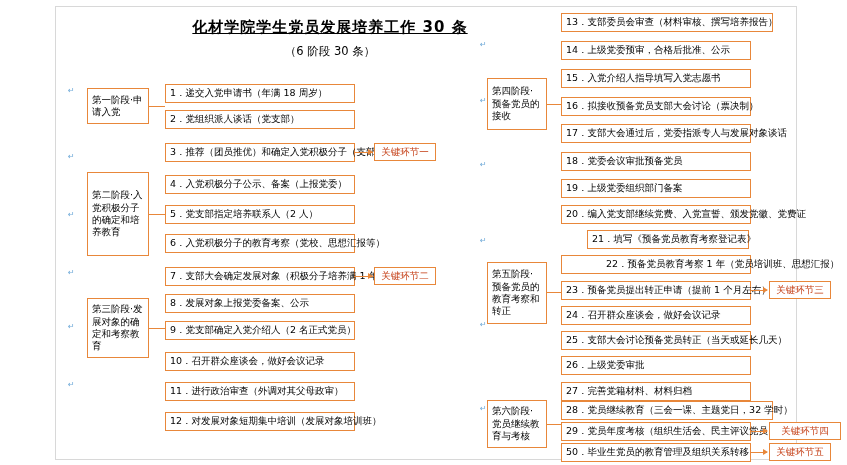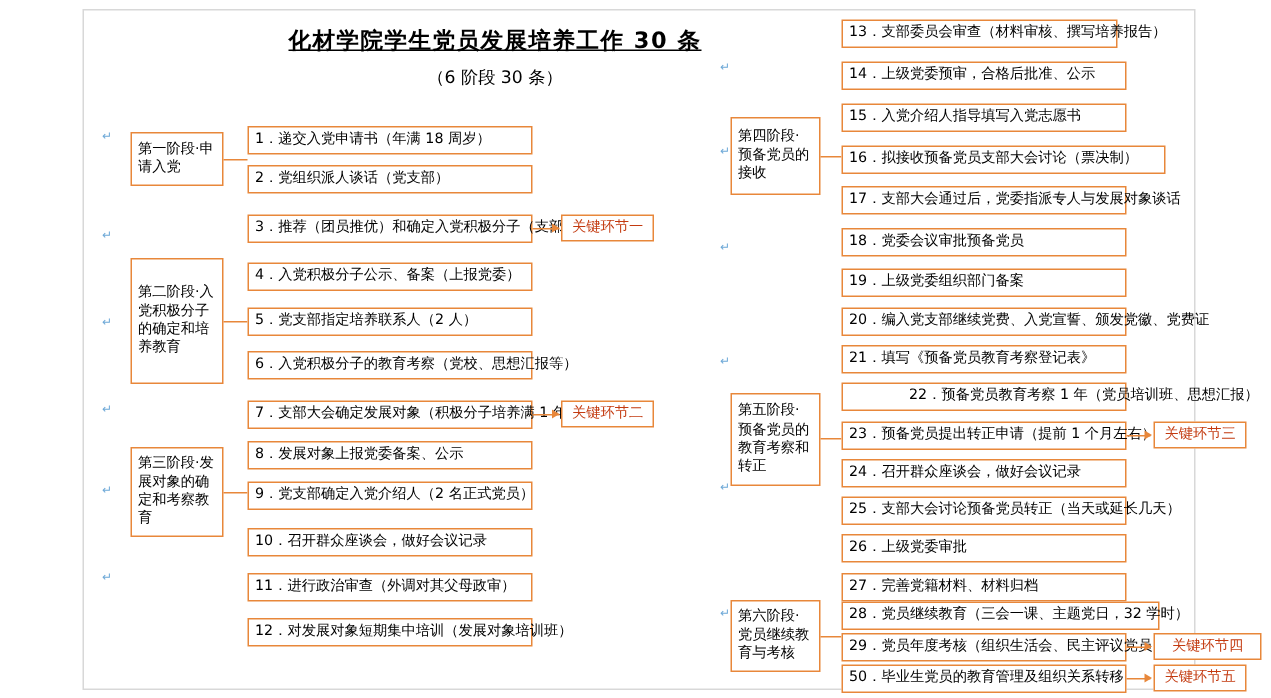--- a/index.html
+++ b/index.html
@@ -140,30 +140,30 @@
   <div class="box key" style="left:374px;top:267px;width:62px;height:18px;">关键环节二</div>
 
   <div class="box stage" style="left:487px;top:262px;width:60px;height:62px;">第五阶段·预备党员的教育考察和转正</div>
   <div class="box stage" style="left:487px;top:78px;width:60px;height:52px;">第四阶段·预备党员的接收</div>
   <div class="box stage" style="left:487px;top:400px;width:60px;height:48px;">第六阶段·党员继续教育与考核</div>
 
   <div class="hline" style="left:547px;top:104px;width:14px;"></div>
   <div class="hline" style="left:547px;top:292px;width:14px;"></div>
   <div class="hline" style="left:547px;top:424px;width:14px;"></div>
 
-  <div class="box" style="left:561px;top:13px;width:184px;height:19px;">13．支部委员会审查（材料审核、撰写培养报告）</div>
+  <div class="box" style="left:561px;top:13px;width:212px;height:19px;">13．支部委员会审查（材料审核、撰写培养报告）</div>
   <div class="box" style="left:561px;top:41px;width:190px;height:19px;">14．上级党委预审，合格后批准、公示</div>
   <div class="box" style="left:561px;top:69px;width:190px;height:19px;">15．入党介绍人指导填写入党志愿书</div>
-  <div class="box" style="left:561px;top:97px;width:216px;height:19px;">16．拟接收预备党员支部大会讨论（票决制）</div>
+  <div class="box" style="left:561px;top:97px;width:190px;height:19px;">16．拟接收预备党员支部大会讨论（票决制）</div>
   <div class="box" style="left:561px;top:124px;width:190px;height:19px;">17．支部大会通过后，党委指派专人与发展对象谈话</div>
   <div class="box" style="left:561px;top:152px;width:190px;height:19px;">18．党委会议审批预备党员</div>
   <div class="box" style="left:561px;top:179px;width:190px;height:19px;">19．上级党委组织部门备案</div>
 
   <div class="box" style="left:561px;top:205px;width:190px;height:19px;">20．编入党支部继续党费、入党宣誓、颁发党徽、党费证</div>
-  <div class="box" style="left:561px;top:230px;width:190px;height:19px;">21．填写《预备党员教育考察登记表》</div>
+  <div class="box" style="left:587px;top:230px;width:162px;height:19px;">21．填写《预备党员教育考察登记表》</div>
   <div class="box" style="left:561px;top:255px;width:190px;height:19px;padding-left:44px;">22．预备党员教育考察 1 年（党员培训班、思想汇报）</div>
   <div class="box" style="left:561px;top:281px;width:190px;height:19px;">23．预备党员提出转正申请（提前 1 个月左右），公示</div>
   <div class="box" style="left:561px;top:306px;width:190px;height:19px;">24．召开群众座谈会，做好会议记录</div>
   <div class="box" style="left:561px;top:331px;width:190px;height:19px;">25．支部大会讨论预备党员转正（当天或延长几天）</div>
   <div class="box" style="left:561px;top:356px;width:190px;height:19px;">26．上级党委审批</div>
   <div class="box" style="left:561px;top:382px;width:190px;height:19px;">27．完善党籍材料、材料归档</div>
 
   <div class="box" style="left:561px;top:401px;width:212px;height:19px;">28．党员继续教育（三会一课、主题党日，32 学时）</div>
   <div class="box" style="left:561px;top:422px;width:190px;height:19px;">29．党员年度考核（组织生活会、民主评议党员）</div>
   <div class="box" style="left:561px;top:443px;width:190px;height:19px;">50．毕业生党员的教育管理及组织关系转移</div>

